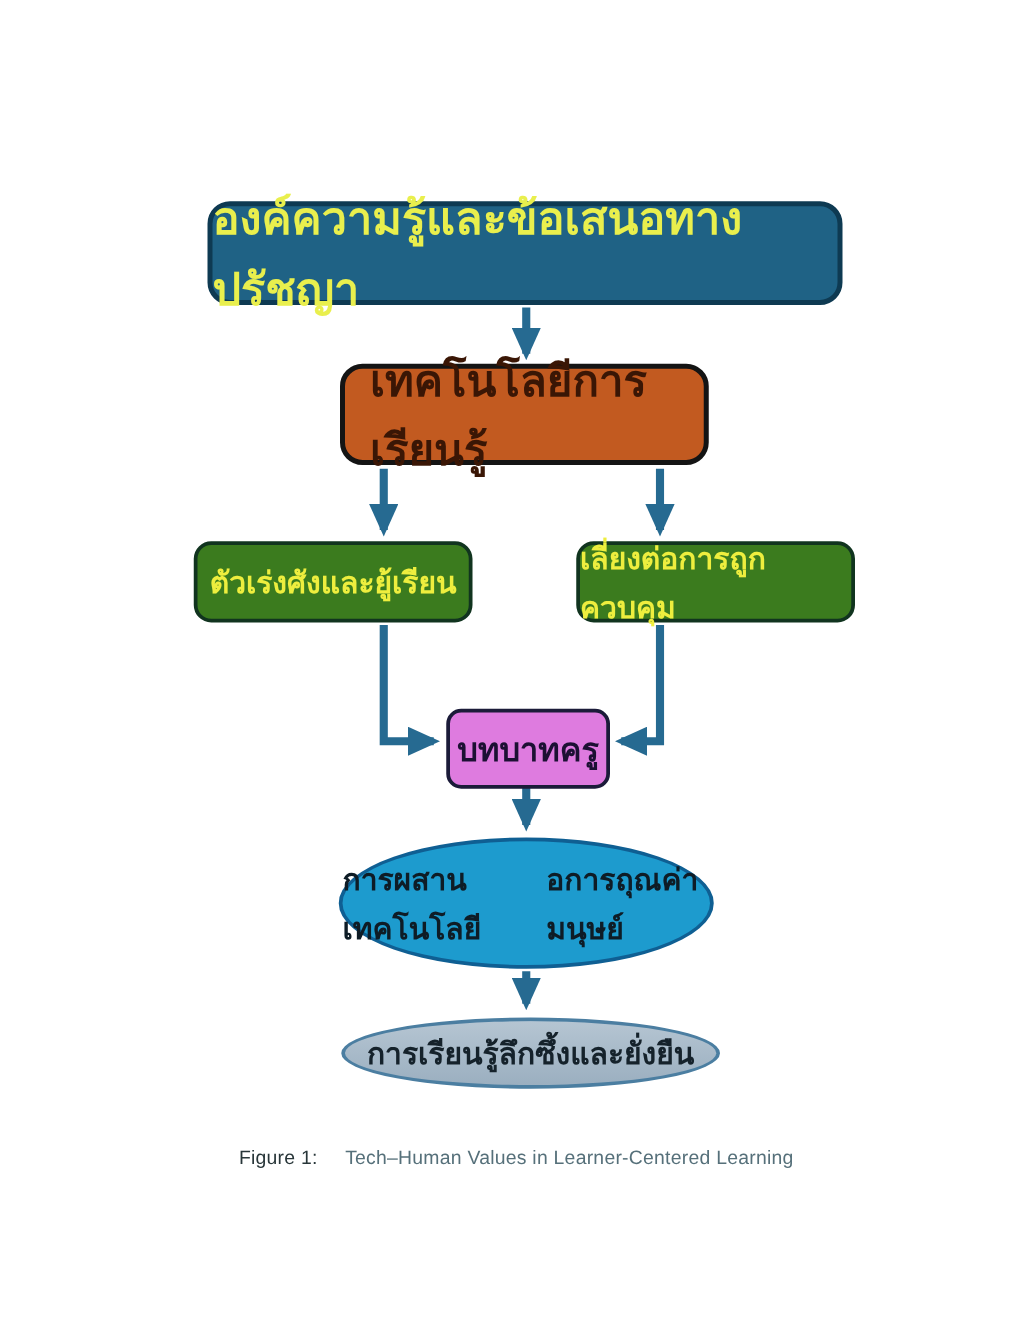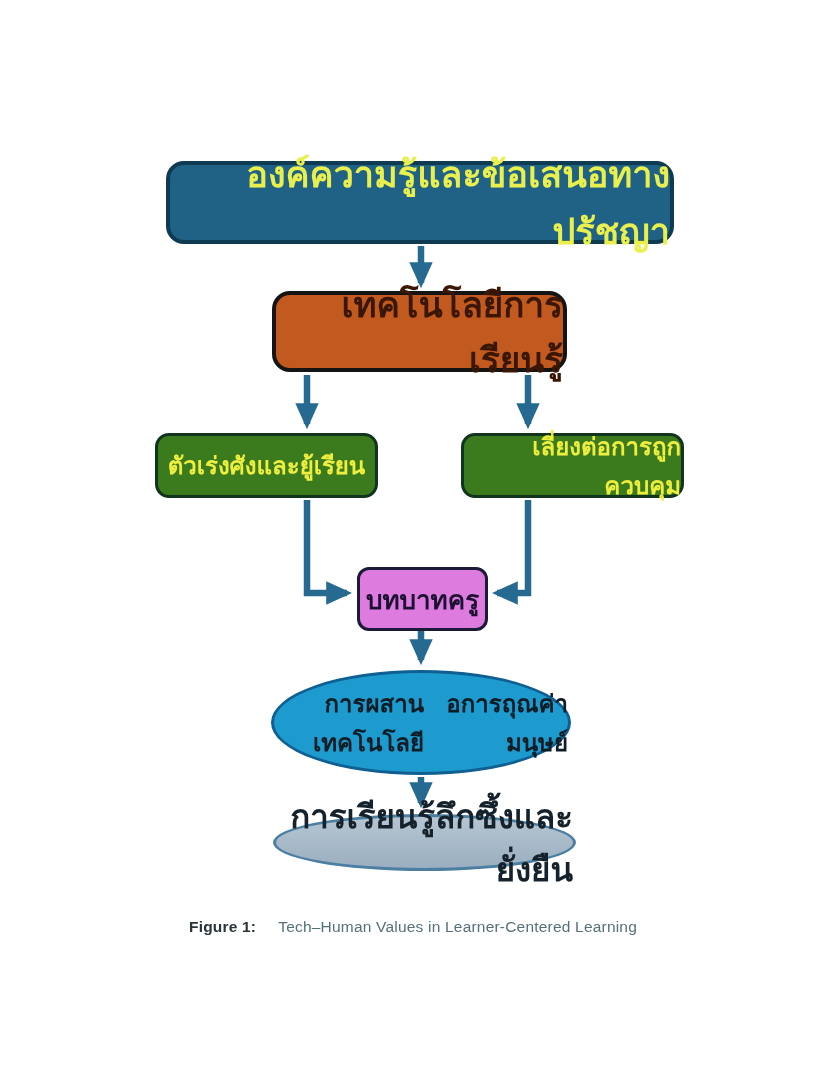--- a/index.html
+++ b/index.html
@@ -20,21 +20,21 @@
     position: absolute;
     left: 0; top: 0;
     width: 826px; height: 1074px;
     color: var(--arrow-color, #266a91);
   }
   .node {
     position: absolute;
     display: flex;
     align-items: center;
     justify-content: center;
-    text-align: right;
+    text-align: left;
     box-sizing: border-box;
     font-weight: 700;
   }
   .node-knowledge {
     left: 166px; top: 161px; width: 508px; height: 83px;
     background: var(--knowledge-fill, #1f6285);
     border: 4px solid var(--knowledge-border, #0e3a52);
     border-radius: 18px;
     color: var(--knowledge-text, #e9ef4d);
     font-size: 36px;
@@ -50,21 +50,21 @@
   }
   .node-green {
     top: 433px; width: 223px; height: 65px;
     background: var(--branch-fill, #3b7b1e);
     border: 3.5px solid var(--branch-border, #11341f);
     border-radius: 14px;
     color: var(--branch-text, #eeee3e);
     font-size: 24px;
   }
   .node-accelerator { left: 155px; }
-  .node-control-risk { left: 461px; padding-left: 24px; }
+  .node-control-risk { left: 461px; }
   .node-teacher-role {
     left: 357px; top: 567px; width: 131px; height: 64px;
     background: var(--teacher-fill, #de7bdf);
     border: 3.5px solid var(--teacher-border, #1b1b39);
     border-radius: 12px;
     color: var(--teacher-text, #1c1033);
     font-size: 26px;
   }
   .node-integration {
     left: 271px; top: 670px; width: 300px; height: 105px;
@@ -75,32 +75,32 @@
     font-size: 24px;
     flex-direction: row;
     gap: 13px;
   }
   .node-outcome {
     left: 273px; top: 814px; width: 303px; height: 57px;
     background: linear-gradient(180deg, var(--outcome-fill-top, #b5c5d2) 0%, var(--outcome-fill-bottom, #9bafc0) 100%);
     border: 3px solid var(--outcome-border, #4b7ea1);
     border-radius: 50%;
     color: var(--outcome-text, #15222b);
-    font-size: 33px;
+    font-size: 24px;
   }
   .caption {
     position: absolute;
     left: 0; top: 918px; width: 100%;
     text-align: center;
     font-size: 15.5px;
     color: var(--caption-text-color, #56707a);
     letter-spacing: 0.2px;
   }
   .caption .cap-prefix {
-    font-weight: 700;
+    font-weight: 400;
     color: var(--caption-prefix-color, #283639);
     margin-right: 22px;
     text-align: right;
   }
 </style>
 </head>
 <body>
 
 <div class="page">
 

